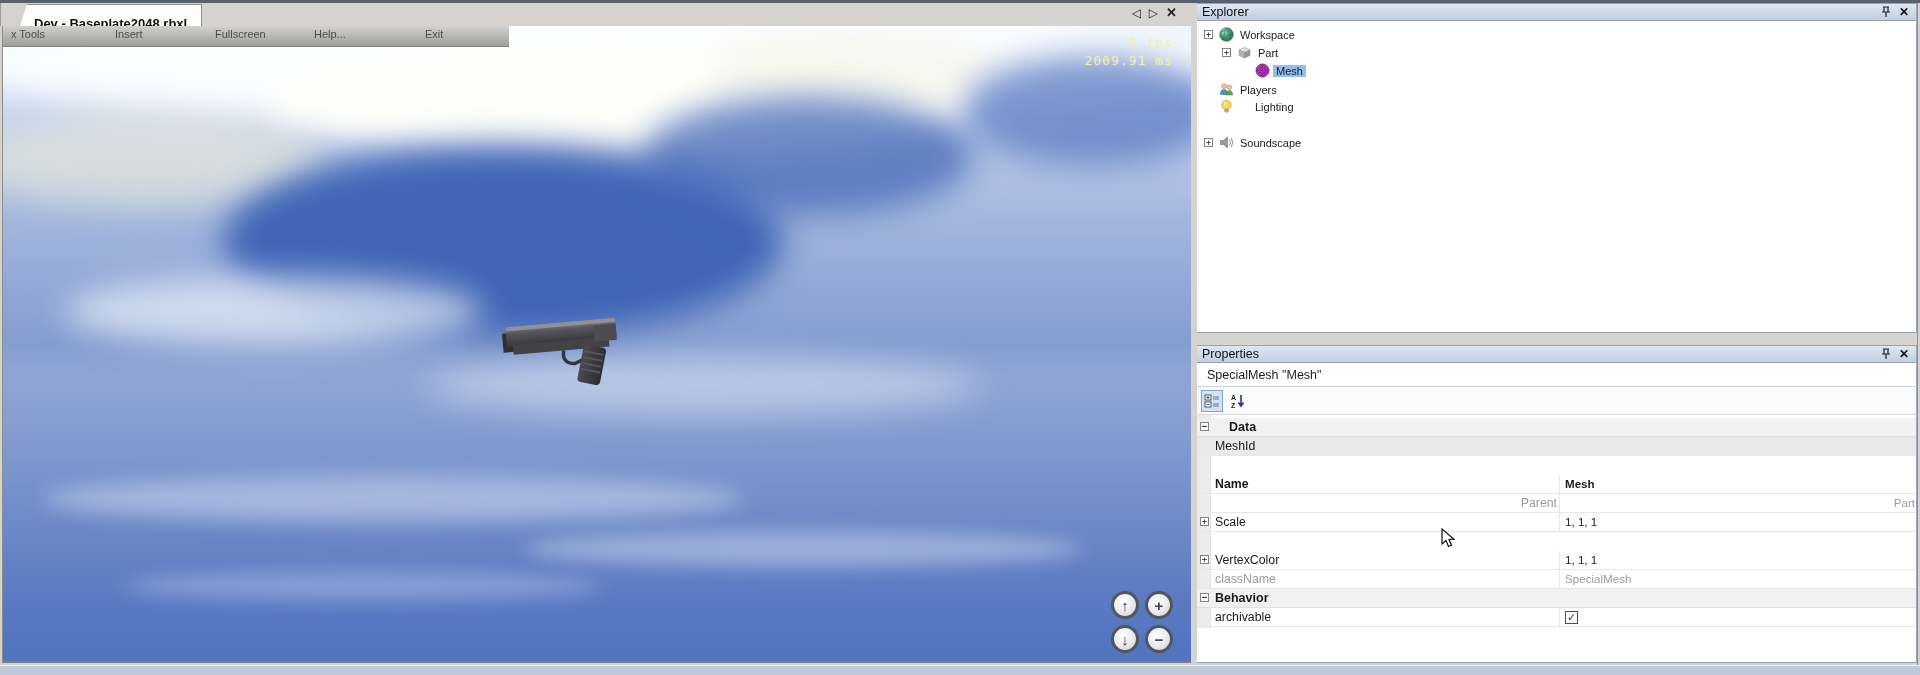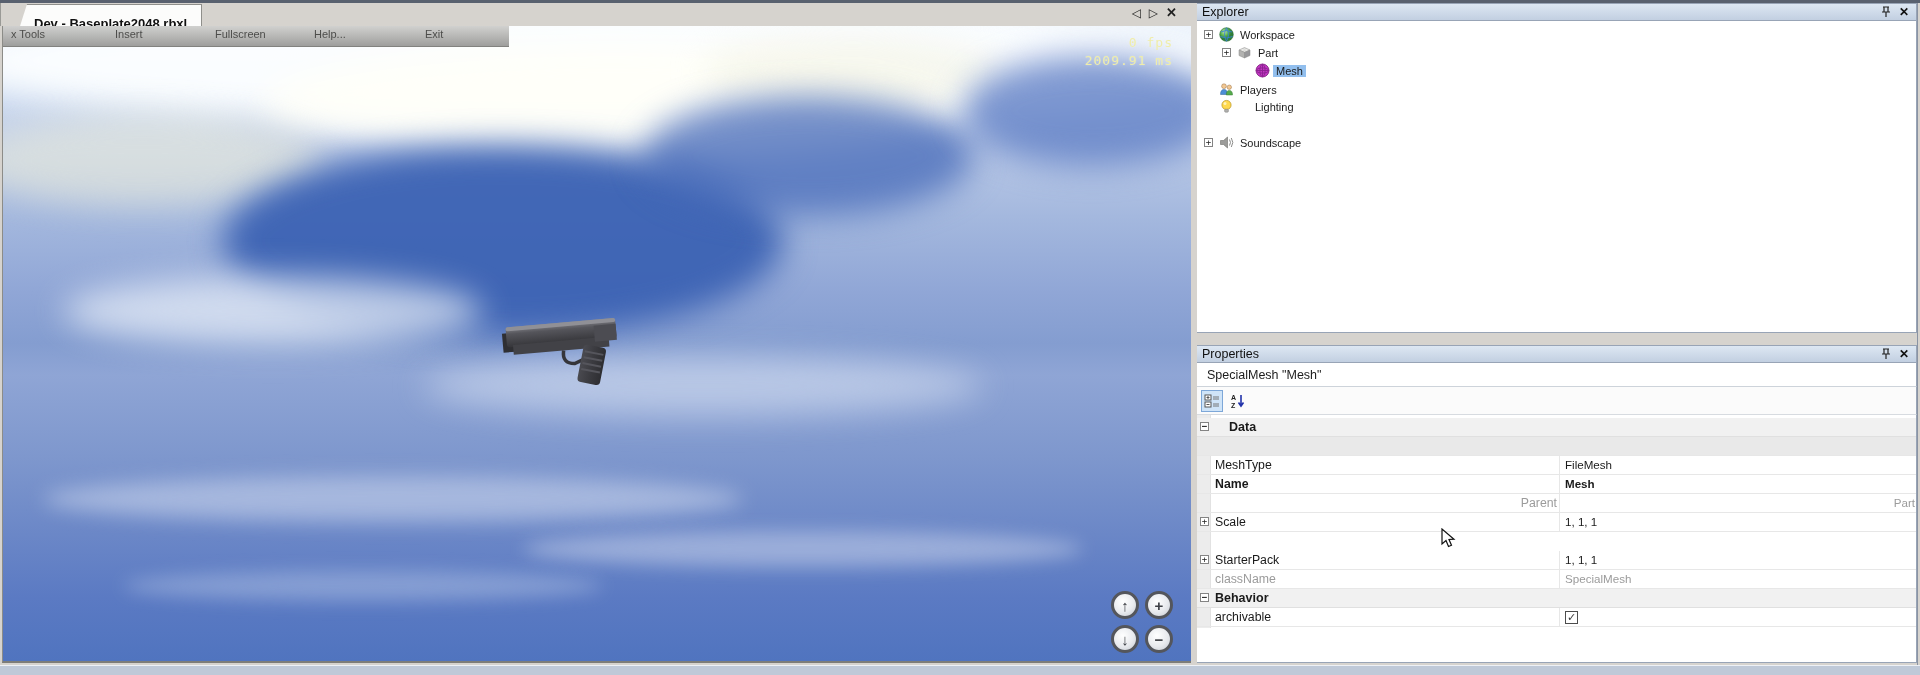--- a/index.html
+++ b/index.html
@@ -271,41 +271,38 @@
     </svg>
   </div>
 </div>
 <div class="prop-grid" id="prop-grid">
   <div class="grid-gutter"></div>
 <div class="prop-cat" style="top: 3px;">
       <span class="expander" style="left: 3px; top: 4px; position: absolute;">−</span>
       <span style="margin-left: 32px;">Data</span>
     </div>
     <div class="prop-row selected" style="top: 22px;">
-    </div>
-    <div class="prop-row" style="top: 41px;">
-      <div class="plabel">MeshType</div>
-      <div class="pvalue">FileMesh</div>
+      <div class="plabel">MeshId</div>
     </div>
     <div class="prop-row" style="top: 60px; font-weight: bold;">
       <div class="plabel">Name</div>
       <div class="pvalue">Mesh</div>
     </div>
     <div class="prop-row readonly" style="top: 79px; text-align: right;">
       <div class="plabel">Parent</div>
       <div class="pvalue">Part</div>
     </div>
     <div class="prop-row" style="top: 98px;">
       <span class="expander" style="left: 3px; top: 4px; position: absolute;">+</span>
       <div class="plabel">Scale</div>
       <div class="pvalue">1, 1, 1</div>
     </div>
     <div class="prop-row" style="top: 136px;">
       <span class="expander" style="left: 3px; top: 4px; position: absolute;">+</span>
-      <div class="plabel">StarterPack</div>
+      <div class="plabel">VertexColor</div>
       <div class="pvalue">1, 1, 1</div>
     </div>
     <div class="prop-row readonly" style="top: 155px;">
       <div class="plabel">className</div>
       <div class="pvalue">SpecialMesh</div>
     </div>
     <div class="prop-cat" style="top: 174px;">
       <span class="expander" style="left: 3px; top: 4px; position: absolute;">−</span>
       <span style="margin-left: 18px;">Behavior</span>
     </div>

